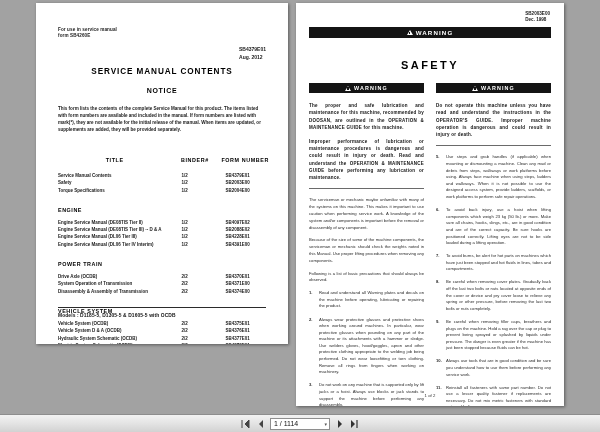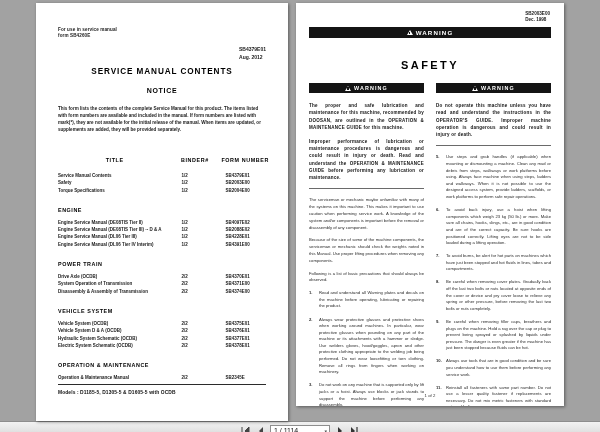--- a/index.html
+++ b/index.html
@@ -27,21 +27,21 @@
     padding-top: 3px;
   }
 
   
   .page {
     background: #ffffff;
     box-shadow: 1px 1px 3px rgba(0,0,0,.45);
     position: relative;
     overflow: hidden;
   }
-  .page.left  { width: 252px; height: 418px; }
+  .page.left  { width: 252px; height: 341px; }
   .page.right { width: 268px; height: 403px; }
 
   .pg-inner { position: absolute; inset: 0; }
 
   
   .l-useline {
     position: absolute; left: 22px; top: 24px;
     font-size: 4.6px; line-height: 6.2px; color: #1a1a1a;
     font-weight: bold; letter-spacing: .1px;
   }

